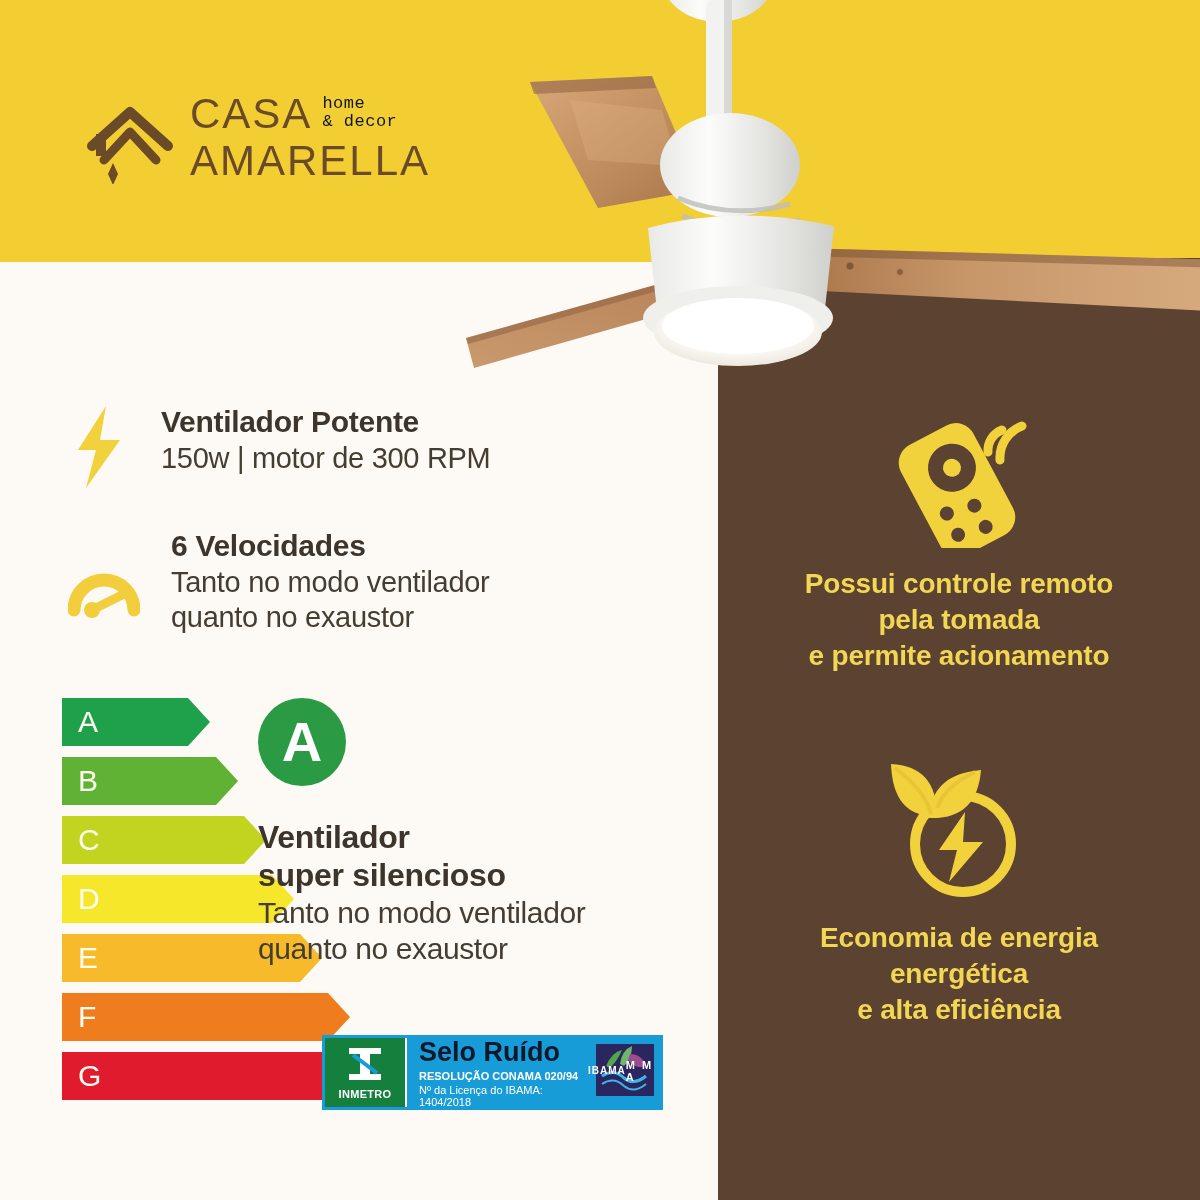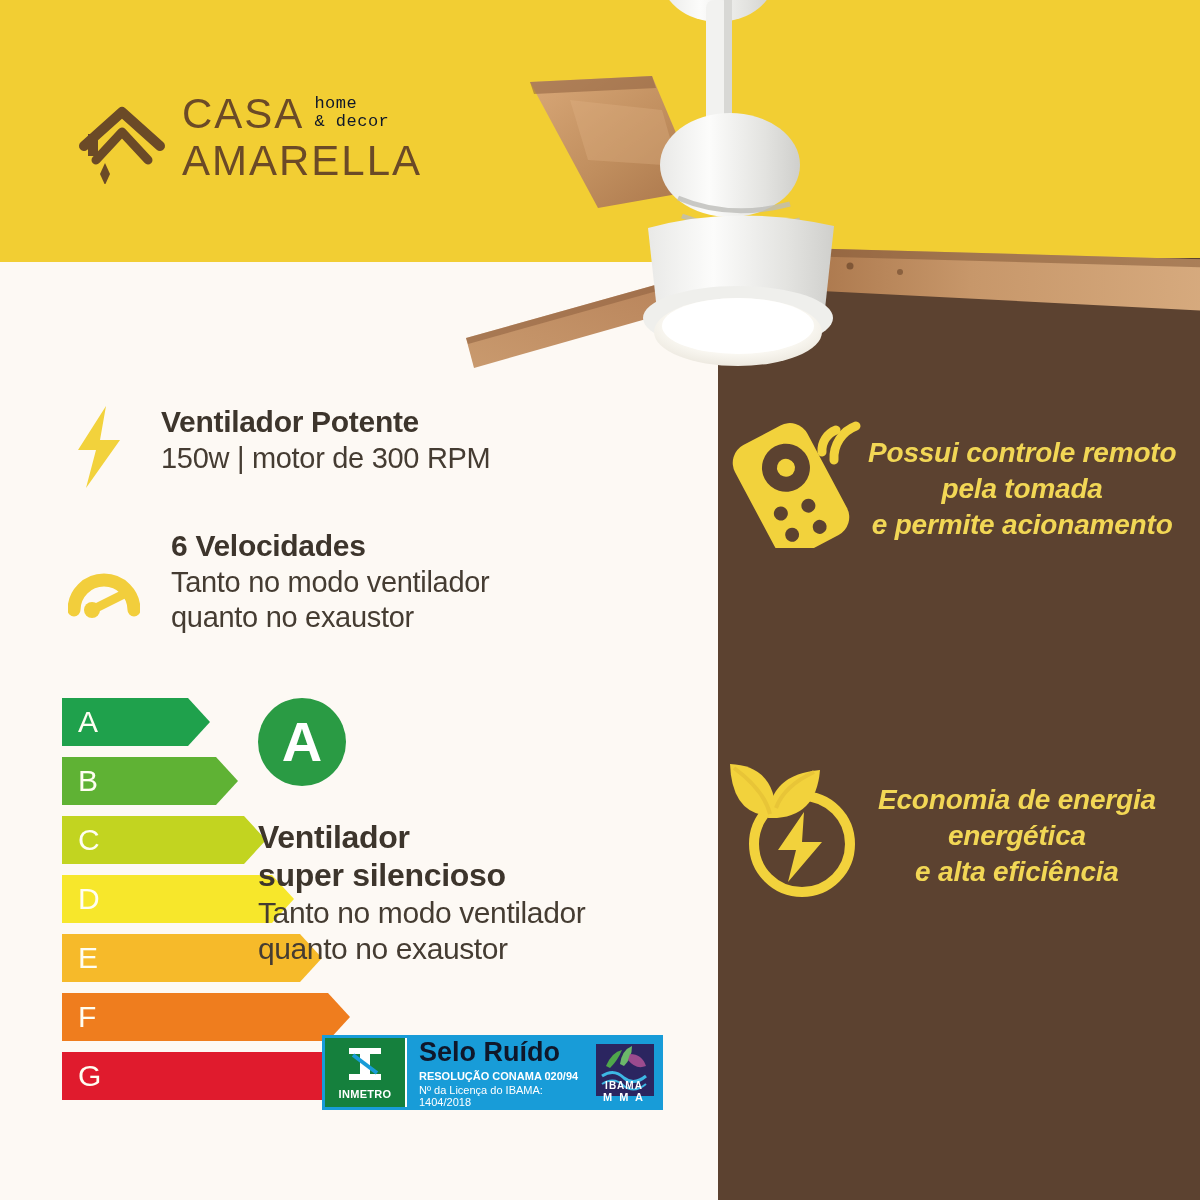--- a/index.html
+++ b/index.html
@@ -26,21 +26,21 @@
   .brown-panel {
     position: absolute;
     left: 718px; top: 258px;
     width: 482px; height: 942px;
     background: #5C4230;
   }
 
   
   .logo {
     position: absolute;
-    left: 76px; top: 88px;
+    left: 84px; top: 88px;
     width: 420px; height: 105px;
     display: flex; align-items: center; gap: 14px;
   }
   .logo-mark { width: 92px; height: 86px; flex: 0 0 auto; position: relative; }
   .logo-words { position: relative; height: 96px; }
   .logo-line1 {
     display: flex; align-items: flex-end; gap: 10px;
   }
   .logo-casa {
     font-size: 42px; letter-spacing: 2px; color: #6B4A27;
@@ -127,36 +127,36 @@
     color: #fff; font-size: 11px; font-weight: bold; letter-spacing: 0.3px;
   }
   .seal-mid {
     flex: 1; padding: 4px 0 2px 12px;
     display: flex; flex-direction: column; justify-content: center;
   }
   .seal-title { color: #0f172a; font-size: 27px; font-weight: bold; line-height: 1; }
   .seal-l1 { color: #FFFFFF; font-size: 11px; font-weight: bold; margin-top: 4px; }
   .seal-l2 { color: #FFFFFF; font-size: 11px; margin-top: 2px; }
   .seal-ibama {
-    width: 72px; display: flex; flex-direction: column;
+    width: 72px; display: flex; 
     align-items: center; justify-content: flex-end; padding-bottom: 4px;
     position: relative;
   }
   .ibama-box {
     position: absolute; left: 8px; top: 6px;
     width: 58px; height: 52px; background: #2B2560;
   }
   .ibama-t1 { position: relative; color: #FFFFFF; font-size: 10px; font-weight: bold; letter-spacing: 1px; }
   .ibama-t2 { position: relative; color: #FFFFFF; font-size: 11px; font-weight: bold; letter-spacing: 2px; }
 
   
   .right-block {
     position: absolute;
     width: 482px; left: 718px;
-    display: flex; flex-direction: row; align-items: center; font-style: italic;
+    display: flex; flex-direction: column; align-items: center;
   }
   .right-caption {
     color: #F2D755; font-size: 28px; font-weight: bold;
     text-align: center; line-height: 1.28; letter-spacing: -0.2px;
     margin-top: 14px;
   }
   #right-remote { top: 412px; }
   #right-eco { top: 752px; }
 </style>
 </head>

